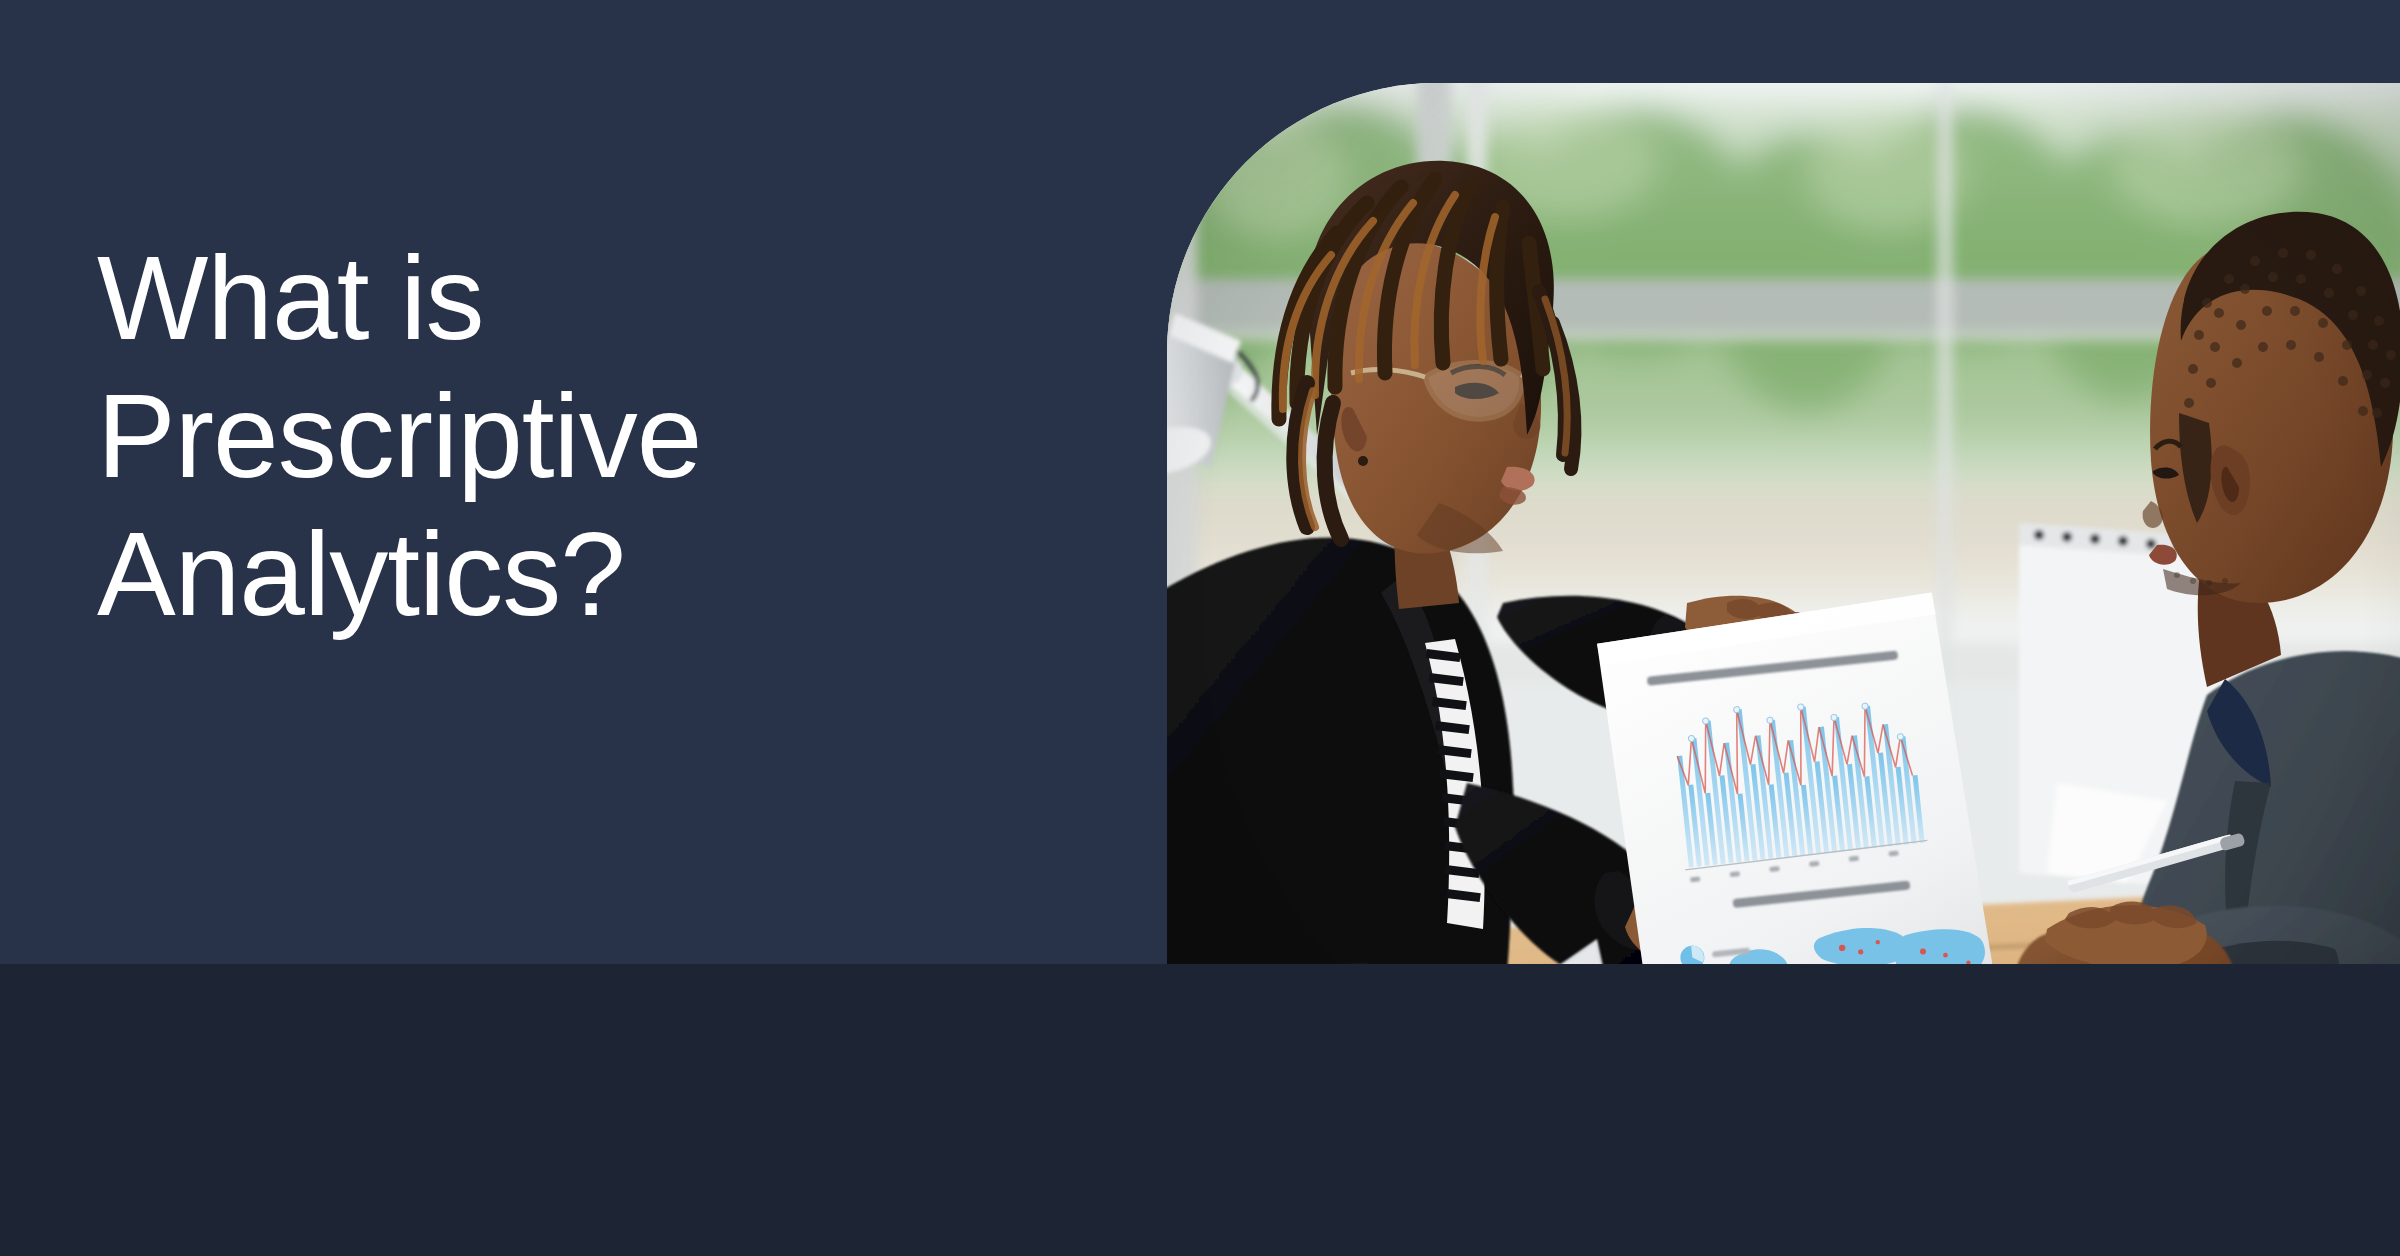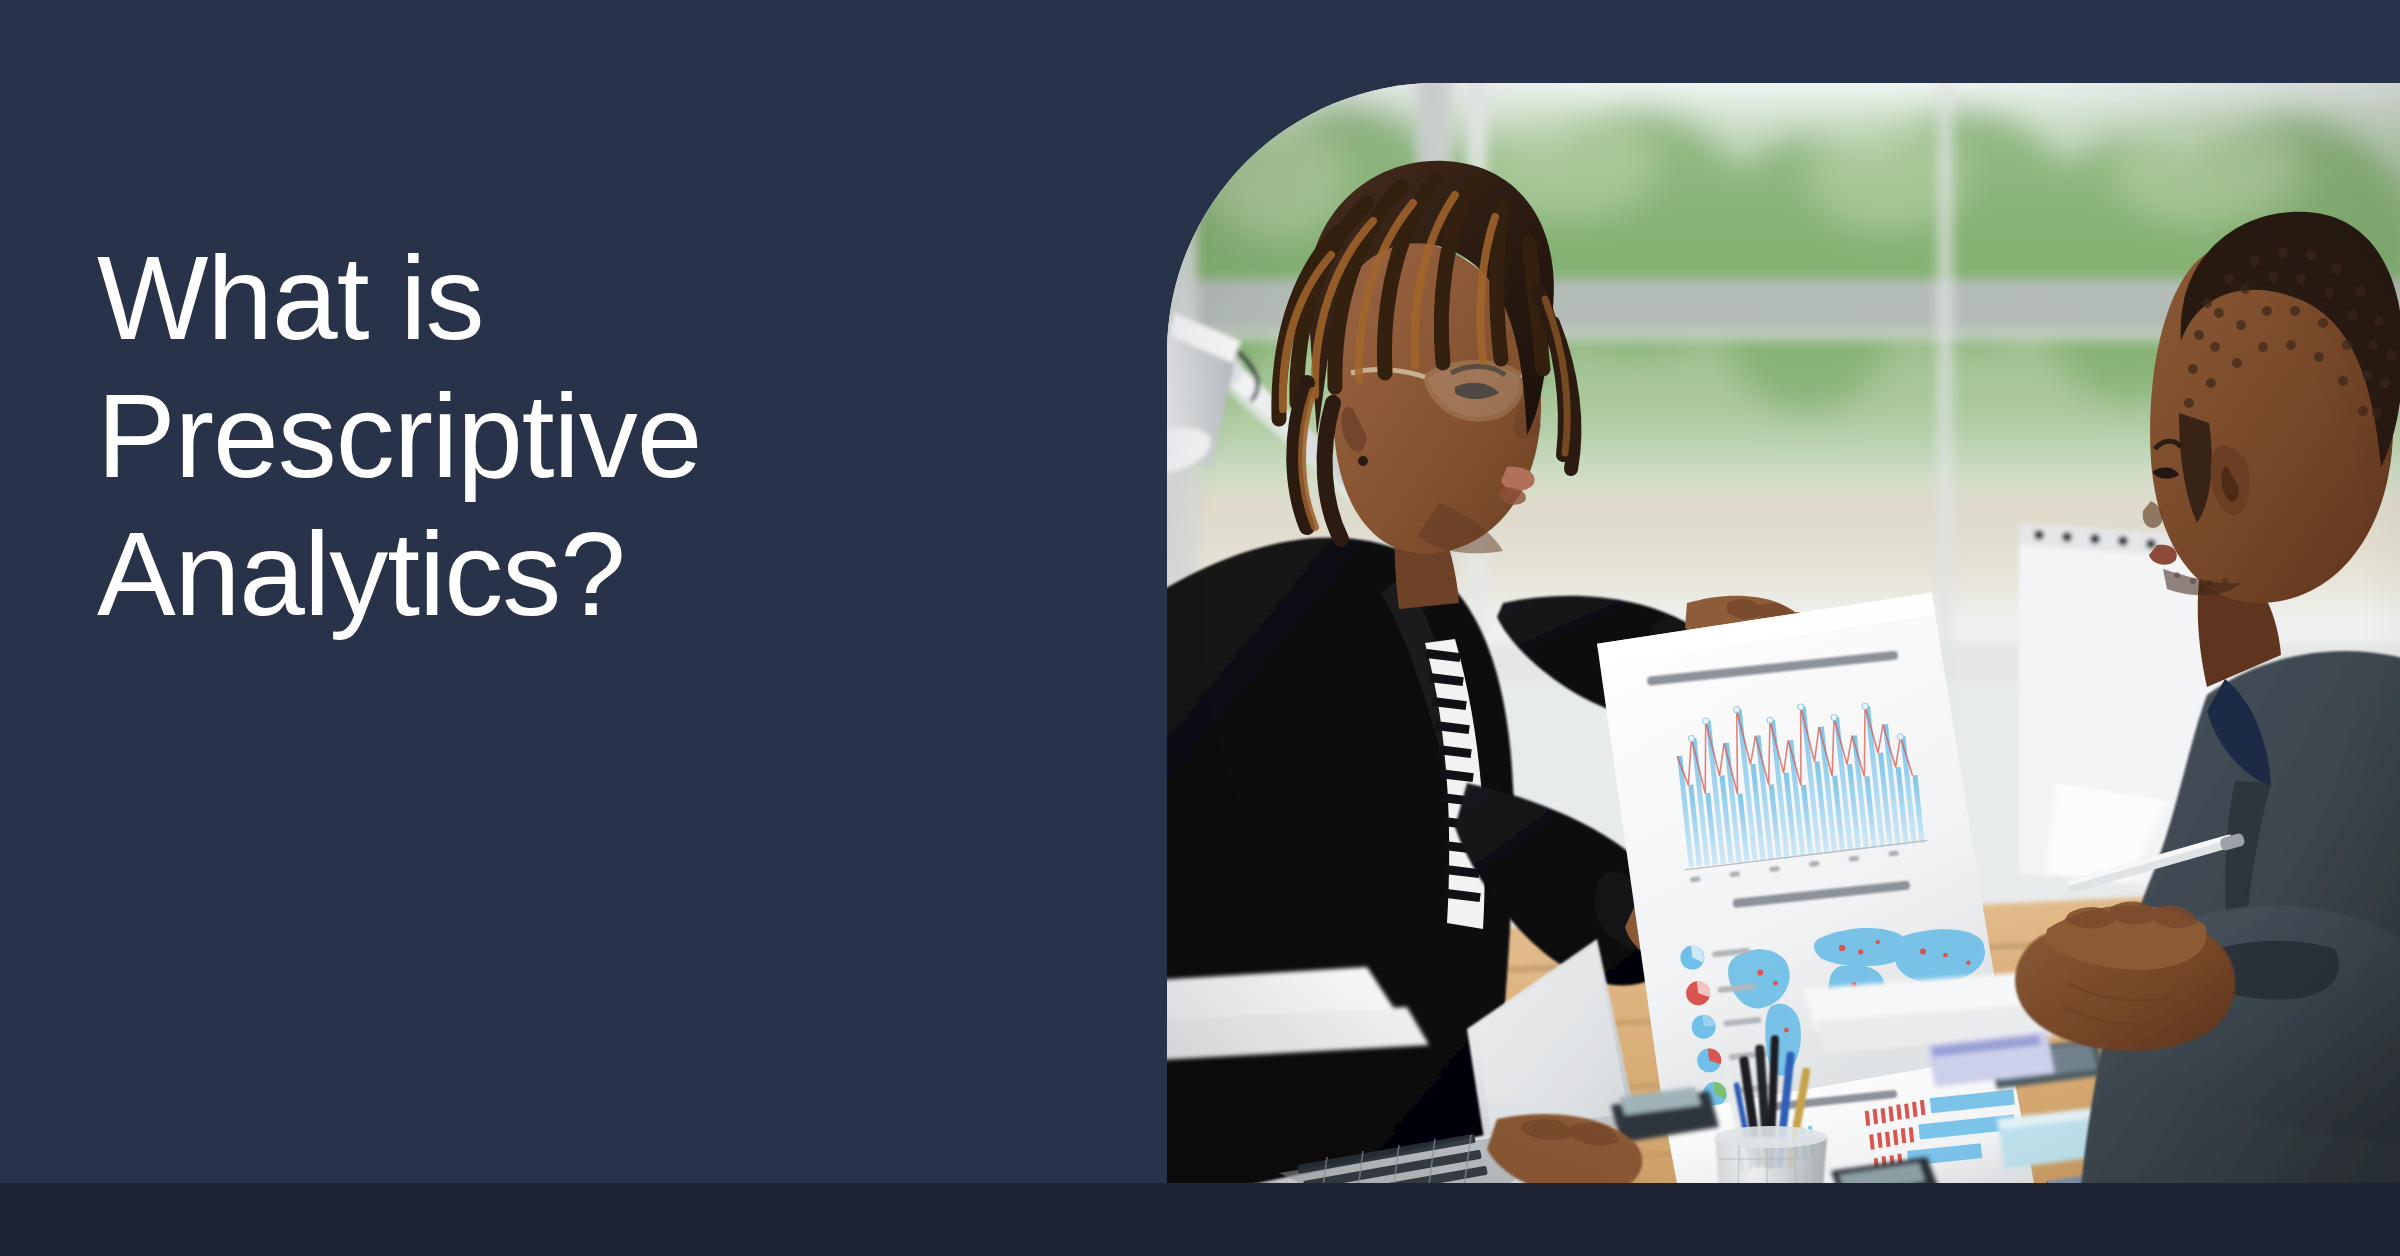--- a/index.html
+++ b/index.html
@@ -4,21 +4,21 @@
 <title>Slide</title>
 <style>
   html, body {
     margin: 0;
     padding: 0;
     background: #1d2534;
   }
   #slide {
     position: relative;
     width: 2400px;
-    height: 1183px;
+    height: 964px;
     overflow: hidden;
     background: #28334a;
     font-family: "Liberation Sans", sans-serif;
   }
 
   
   #headline {
     position: absolute;
     left: 97px;
     top: 150px;

